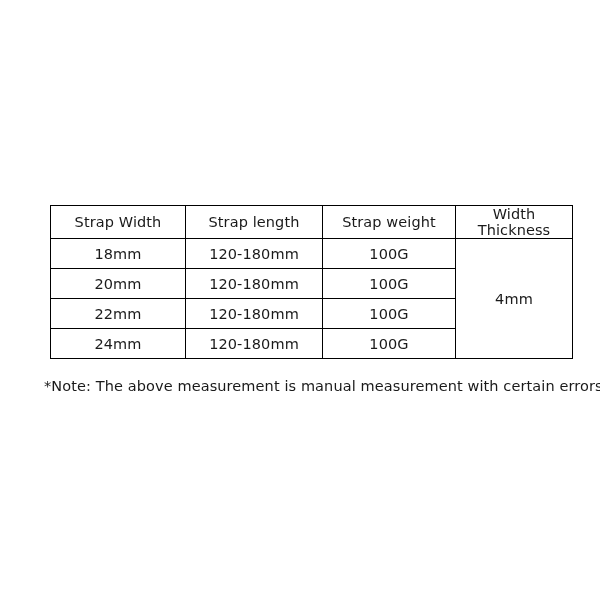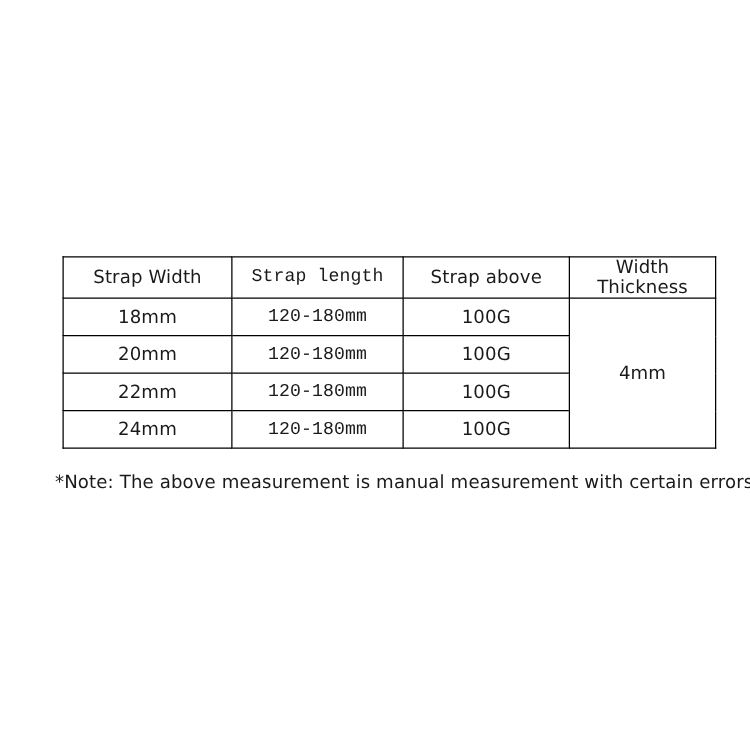--- a/index.html
+++ b/index.html
@@ -33,21 +33,21 @@
   table.spec-table td {
     border: 1px solid #000000;
     text-align: center;
     vertical-align: middle;
     font-size: 14.5px;
     height: 29px;
     padding: 0 2px;
     letter-spacing: 0.1px;
   }
   .col-w { width: 130px; margin-left: 36px; }
-  .col-l { width: 132px; font-family: Liberation Mono, monospace; }
+  .col-l { width: 132px; }
   .col-we { width: 128px; }
   .col-t { width: 112px; }
 
   .head-cell {
     font-size: 14.5px;
   }
   .thickness-cell {
     font-size: 15px;
   }
 
@@ -66,21 +66,21 @@
 <body>
 
 <div class="page">
 
   <div class="spec-table-wrap">
     <table class="spec-table">
       <tbody>
         <tr>
           <td class="col-w head-cell">Strap Width</td>
           <td class="col-l head-cell">Strap length</td>
-          <td class="col-we head-cell">Strap above</td>
+          <td class="col-we head-cell">Strap weight</td>
           <td class="col-t head-cell">Width Thickness</td>
         </tr>
         <tr>
           <td class="col-w">18mm</td>
           <td class="col-l">120-180mm</td>
           <td class="col-we">100G</td>
           <td class="col-t thickness-cell" rowspan="4">4mm</td>
         </tr>
         <tr>
           <td class="col-w">20mm</td>

